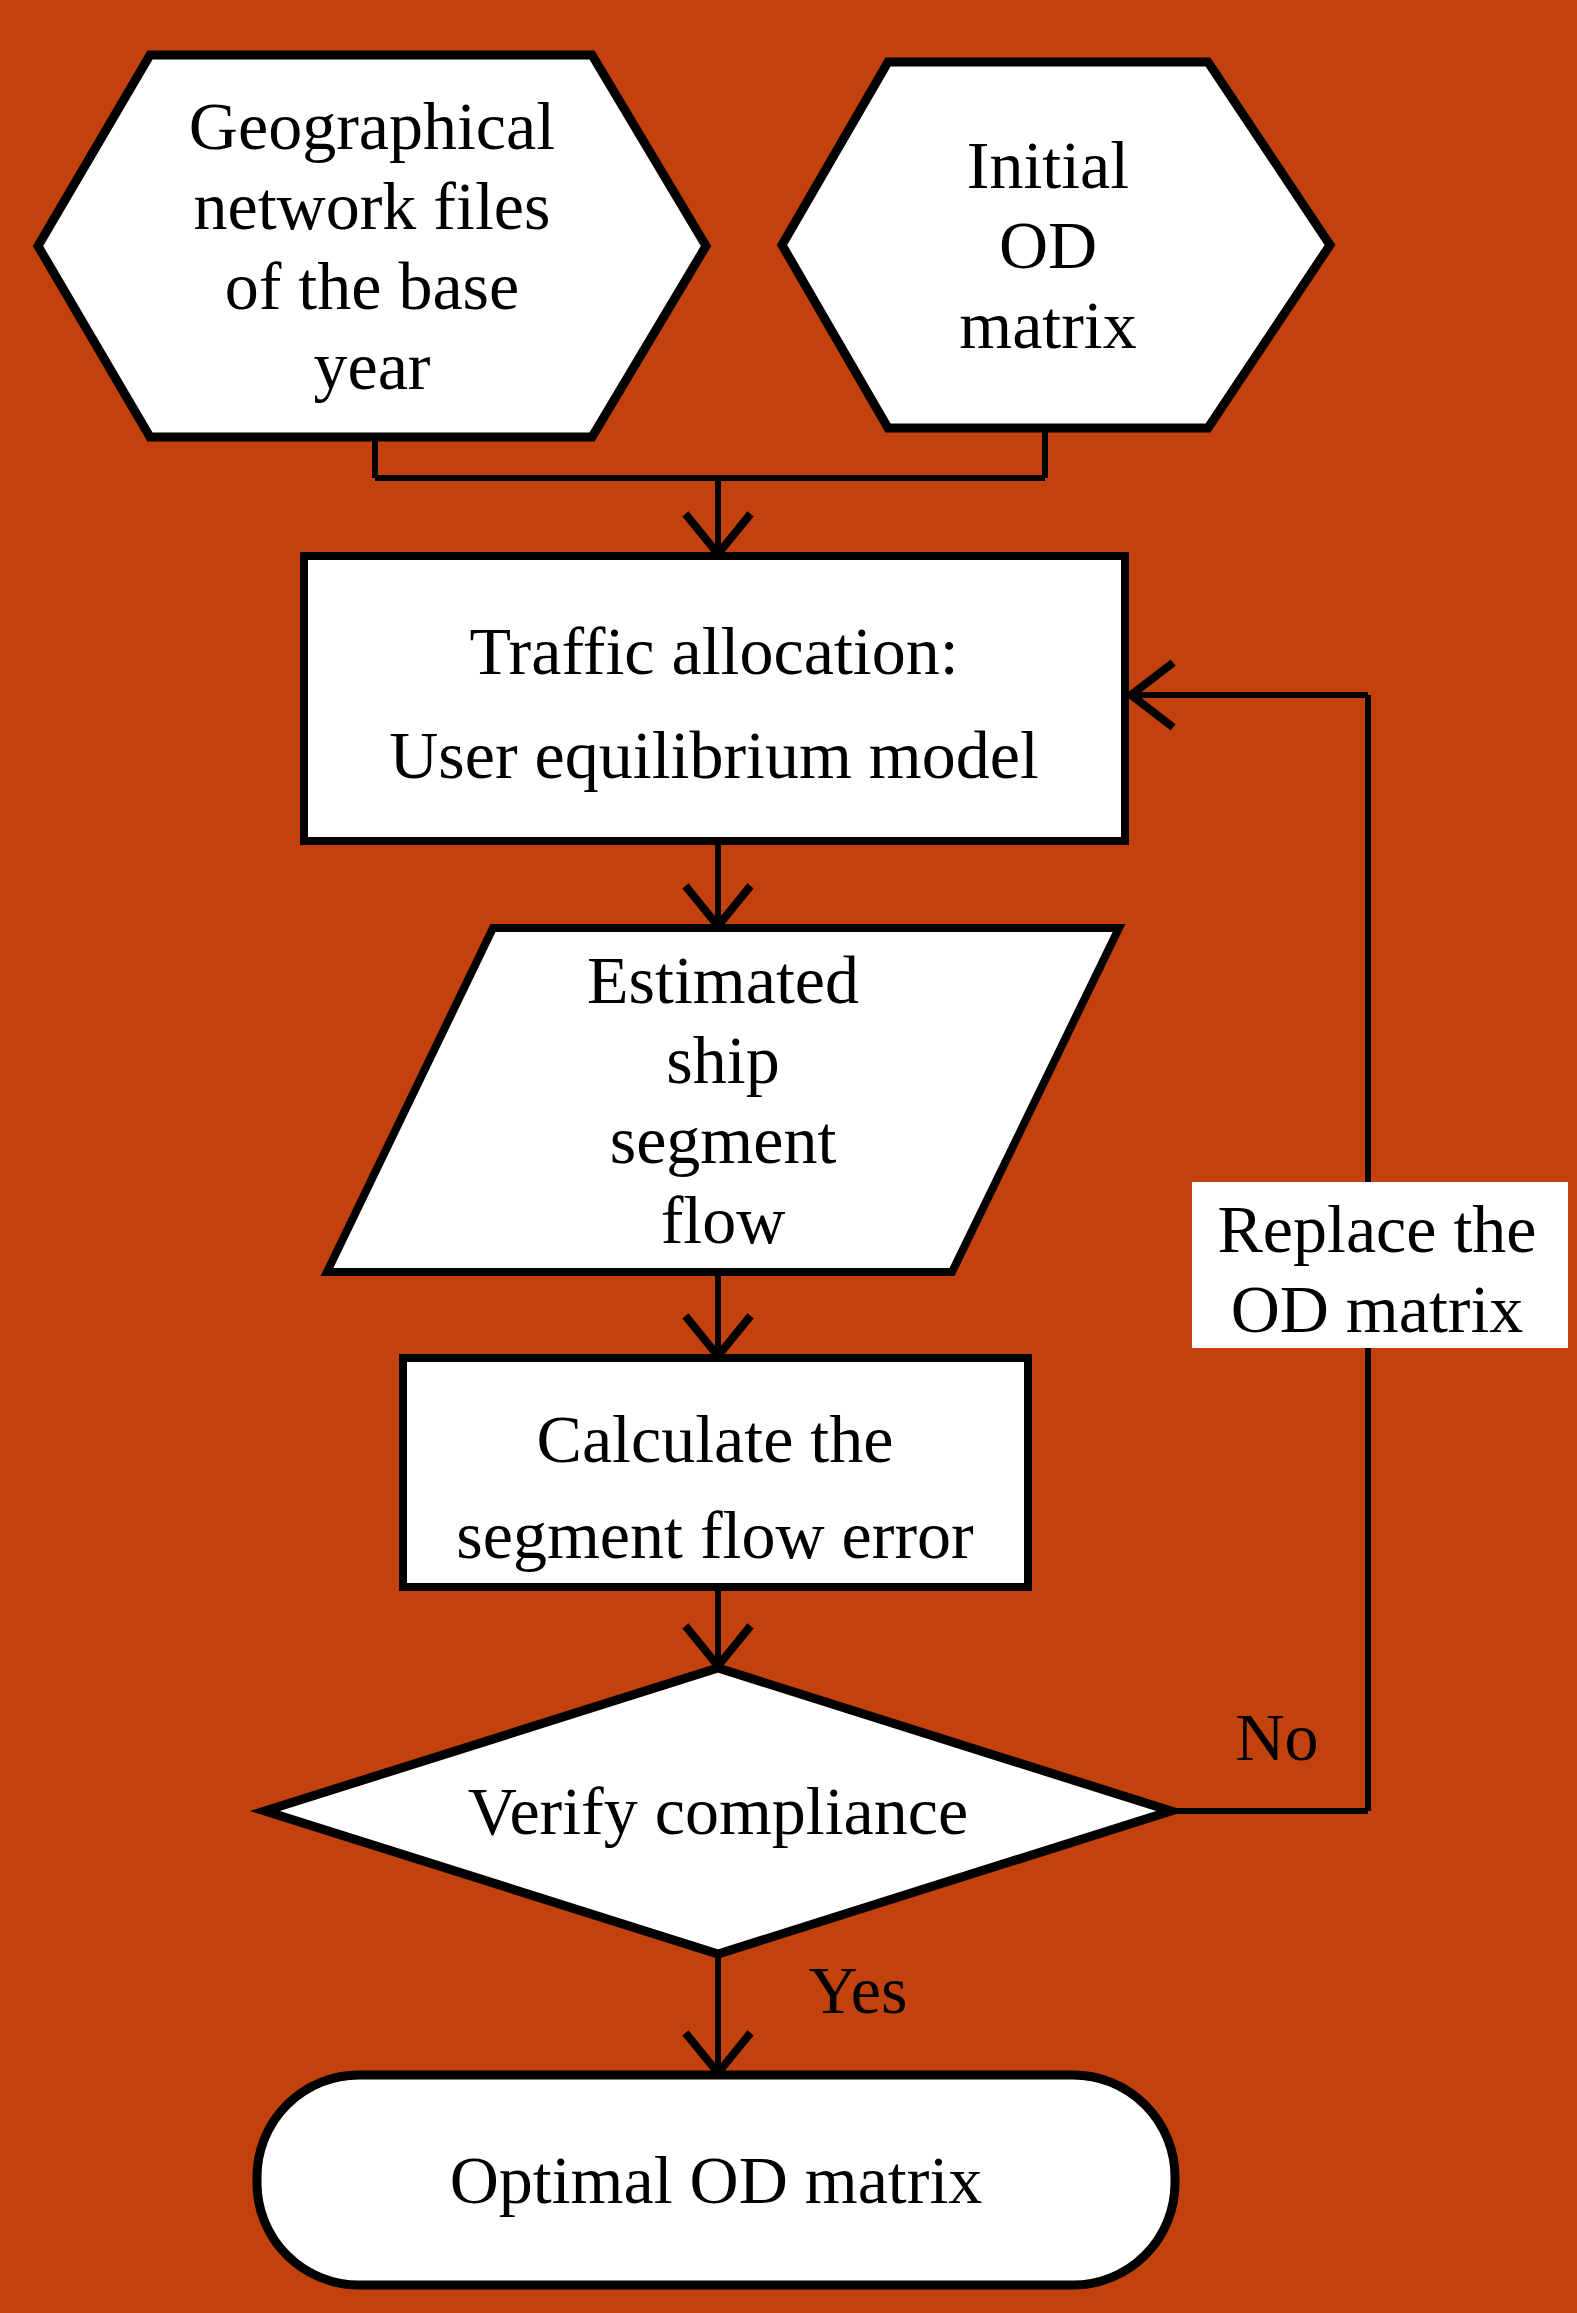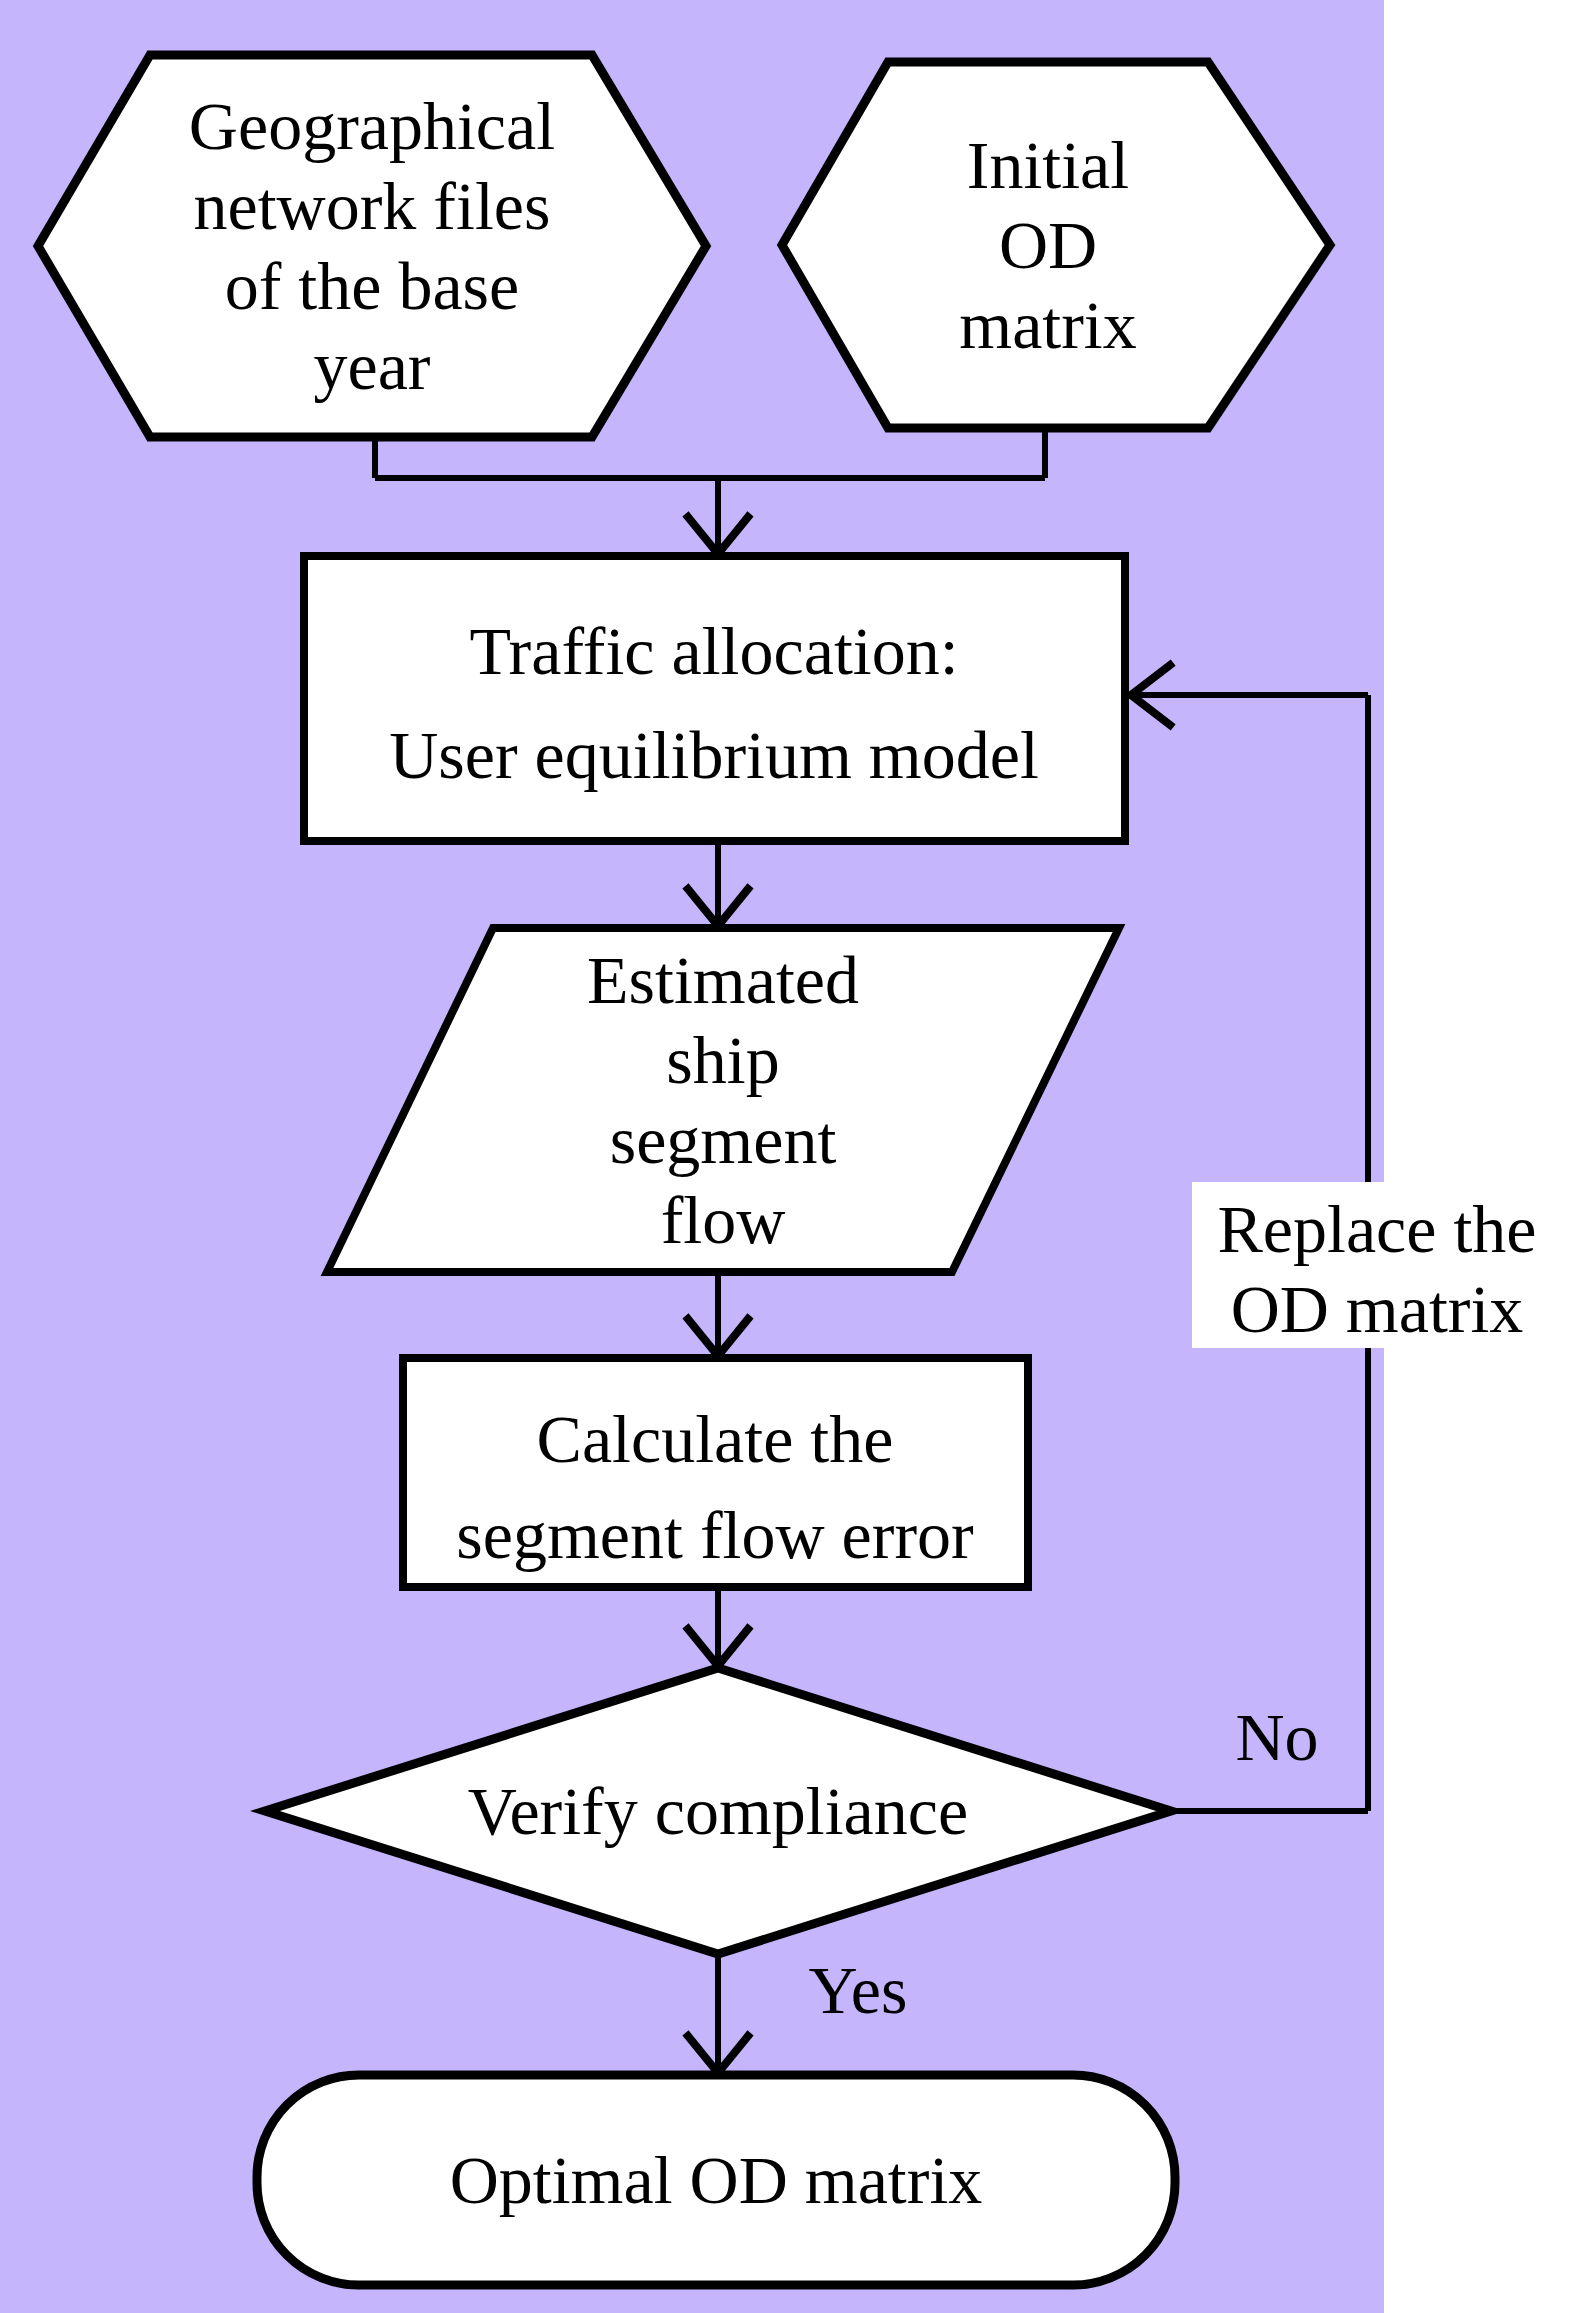--- a/index.html
+++ b/index.html
@@ -1,23 +1,23 @@
 <!DOCTYPE html>
 <html><head>
 <meta charset="utf-8">
 <style>
   html, body {
     margin: 0;
     padding: 0;
     background: #ffffff;
   }
   .figure-wrap {
-    width: 1384px;
+    width: 1577px;
     height: 2313px;
-    background: #c4b5fd;
+    background: #c2410c;
     position: relative;
   }
   svg {
     display: block;
   }
   .shape {
     fill: #ffffff;
     stroke: #000000;
   }
   .thick { stroke-width: 9; }

